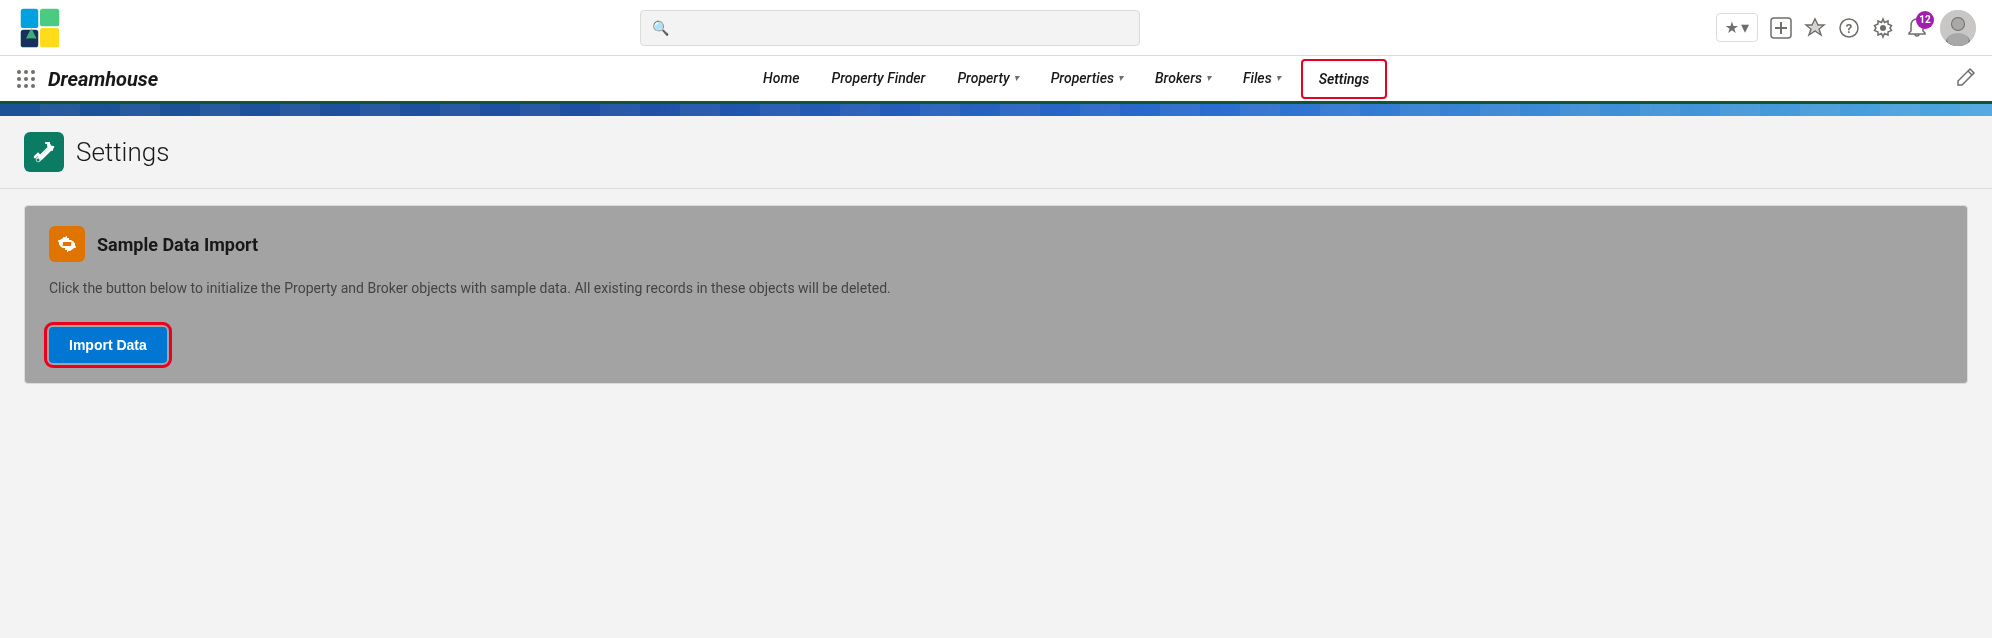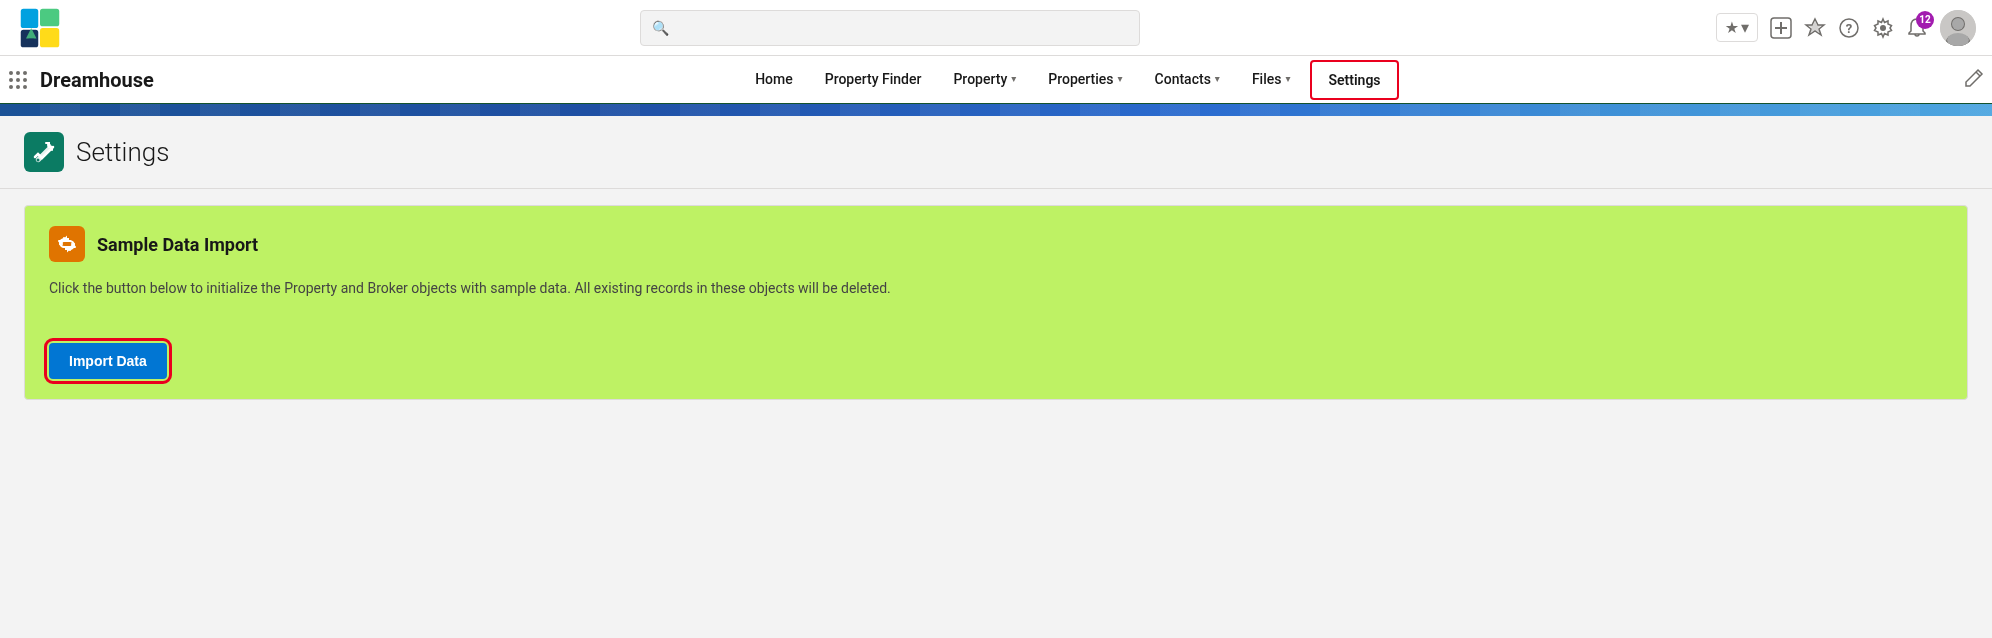--- a/index.html
+++ b/index.html
@@ -89,25 +89,26 @@
       display: flex;
       align-items: center;
       justify-content: center;
       overflow: hidden;
       cursor: pointer;
     }
 
     
     .nav-bar {
       background: #fff;
-      border-bottom: 1px solid #14532d;
-      display: flex;
-      align-items: center;
-      padding: 0 8px;
+      border-bottom: 3px solid #14532d;
+      display: flex;
+      align-items: center;
+      padding: 0 16px;
       height: 48px;
+      font-style: italic;
     }
     .nav-app-launcher {
       display: flex;
       align-items: center;
       justify-content: center;
       margin-right: 12px;
       cursor: pointer;
       color: #706e6b;
       font-size: 18px;
     }
@@ -199,21 +200,21 @@
       color: #181818;
     }
 
     
     .main-content {
       background: #f3f3f3;
       padding: 16px 24px;
       min-height: 400px;
     }
     .content-card {
-      background: #bef264;
+      background: #a3a3a3;
       border-radius: 4px;
       border: 1px solid #dddbda;
       padding: 20px 24px;
     }
     .card-header {
       display: flex;
       align-items: center;
       margin-bottom: 16px;
     }
     .card-icon {
@@ -229,35 +230,34 @@
       color: #fff;
     }
     .card-title {
       font-size: 18px;
       font-weight: 700;
       color: #181818;
     }
     .card-description {
       font-size: 14px;
       color: #444;
-      margin-bottom: 20px;
+      margin-bottom: 28px;
       line-height: 1.5;
     }
     .import-btn {
       background: #0176d3;
       color: #fff;
       border: none;
       border-radius: 4px;
       padding: 10px 20px;
       font-size: 14px;
       font-weight: 600;
       cursor: pointer;
       outline: 3px solid #ea001e;
       outline-offset: 2px;
-      margin-top: 24px;
     }
 
     
     .logo-svg { width: 42px; height: 42px; }
   </style>
 </head>
 <body>
 
 <div class="utility-bar">
   <div class="utility-bar-left">
@@ -352,21 +352,21 @@
     </div>
     <div class="nav-item">
       <span>Property</span>
       <span class="nav-chevron">▾</span>
     </div>
     <div class="nav-item">
       <span>Properties</span>
       <span class="nav-chevron">▾</span>
     </div>
     <div class="nav-item">
-      <span>Contacts</span>
+      <span>Brokers</span>
       <span class="nav-chevron">▾</span>
     </div>
     <div class="nav-item">
       <span>Files</span>
       <span class="nav-chevron">▾</span>
     </div>
     <div class="nav-item active">
       <span>Settings</span>
     </div>
   </div>

